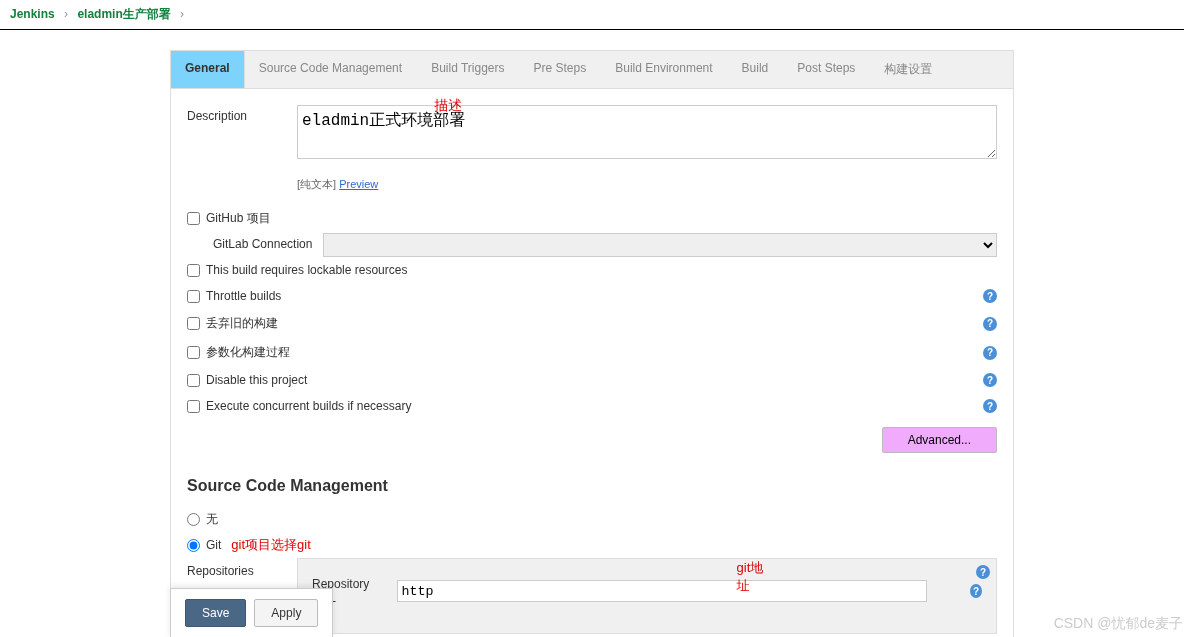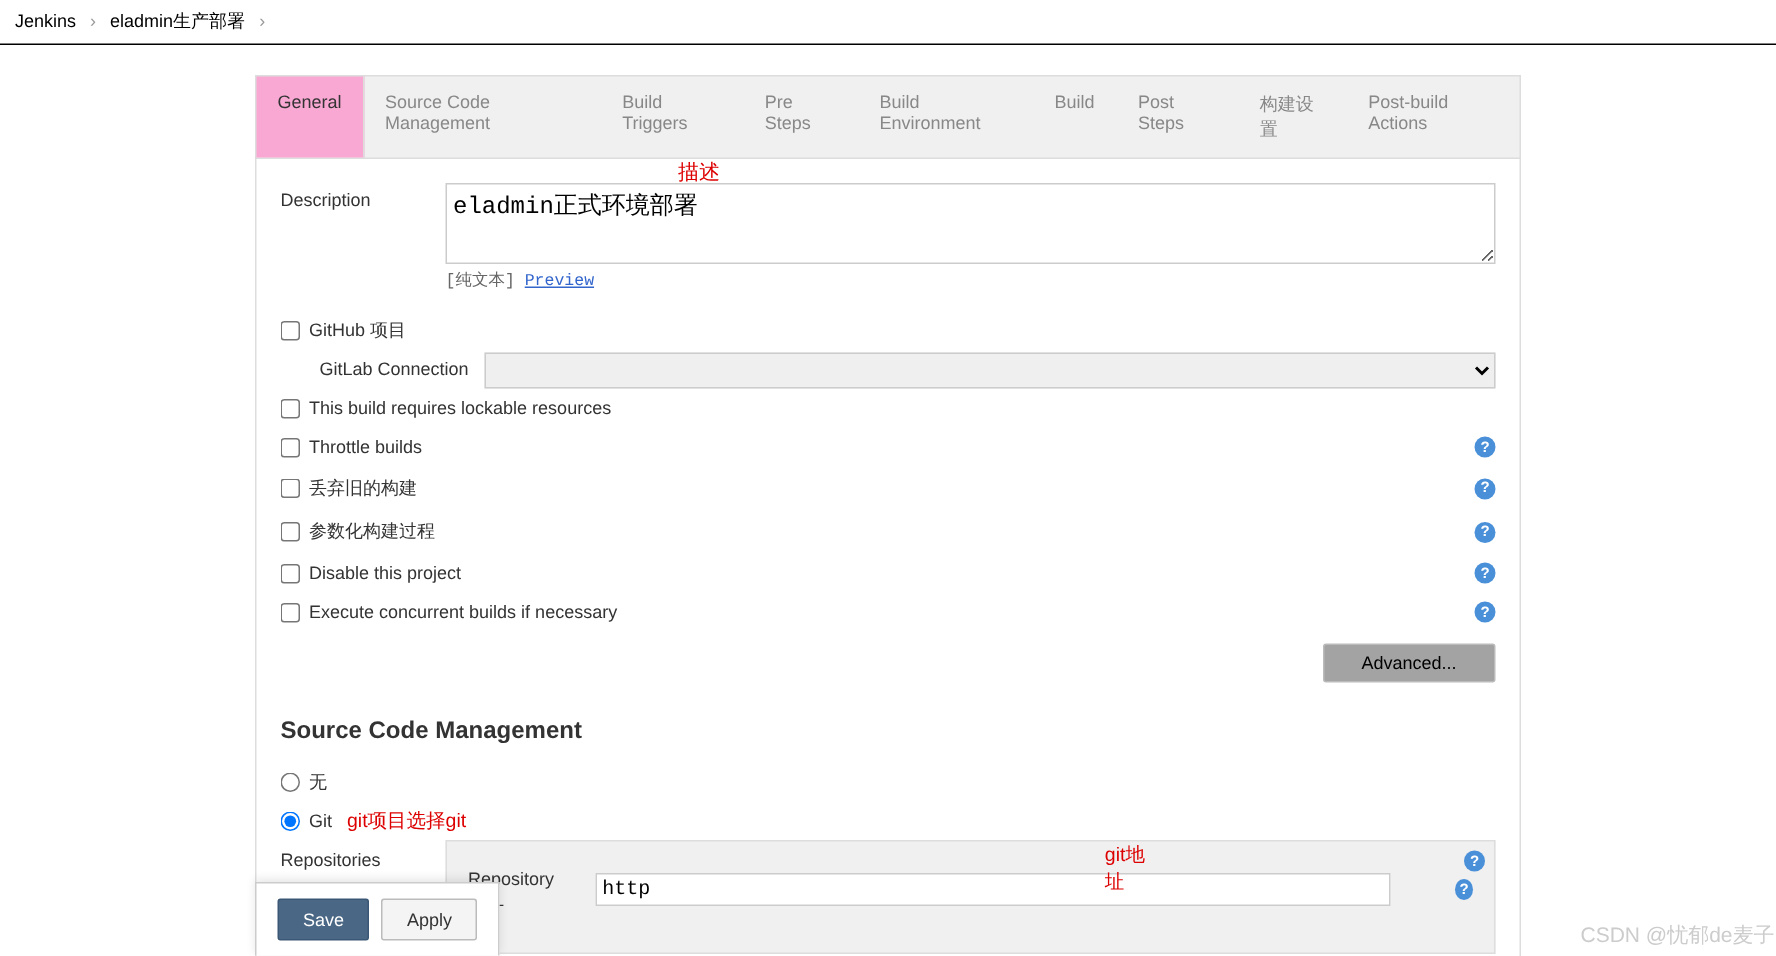--- a/index.html
+++ b/index.html
@@ -1,51 +1,51 @@
 <!DOCTYPE html>
 <html><head>
   <meta charset="utf-8">
   <style>
     * { box-sizing: border-box; margin: 0; padding: 0; }
     body { font-family: Arial, sans-serif; font-size: 12px; background: #fff; color: #333; }
     
     .breadcrumb { padding: 6px 10px; background: #fff; border-bottom: 1px solid #000; }
-    .breadcrumb-item { color: #000000; display: inline-block; }
+    .breadcrumb-item { color: #15803d; display: inline-block; font-weight: bold; }
     .breadcrumb-sep { color: #999; margin: 0 6px; }
     
     .main-container { padding: 20px 170px 20px 170px; background: #fff; }
     
     .tabs { display: flex; background: #f0f0f0; border: 1px solid #ddd; }
     .tab { padding: 10px 14px; color: #888; cursor: pointer; border-right: 1px solid transparent; }
-    .tab.active { background: #f9a8d4; color: #333; font-weight: normal; border-top: 1px solid #ddd; margin-top: -1px; margin-left: -1px; border-left: 1px solid #ddd; border-right: 1px solid #ddd; }
+    .tab.active { background: #7dd3fc; color: #333; font-weight: bold; border-top: 1px solid #ddd; margin-top: -1px; margin-left: -1px; border-left: 1px solid #ddd; border-right: 1px solid #ddd; }
     
     .tab-content { padding: 16px; background: #fff; border: 1px solid #ddd; border-top: none; }
     
     .form-row { display: flex; margin-bottom: 12px; align-items: flex-start; }
     .form-label { width: 110px; color: #333; padding-top: 4px; font-size: 12px; }
     .form-field { flex: 1; }
     
     textarea { width: 100%; height: 54px; border: 1px solid #ccc; padding: 4px; font-family: Liberation Mono, monospace; font-size: 16px; resize: both; }
-    .textarea-footer { font-size: 11px; color: #666; margin-top: 2px; font-family: Liberation Mono, monospace; }
+    .textarea-footer { font-size: 11px; color: #666; margin-top: 18px; }
     .textarea-footer a { color: #3366cc; text-decoration: underline; }
     
     .annotation { color: #d00; font-size: 14px; margin-left: 16px; }
     .annotation-inline { color: #d00; font-size: 13px; margin-left: 10px; }
     
     .check-row { display: flex; align-items: center; padding: 6px 0; position: relative; }
     .check-row input[type=checkbox] { margin-right: 6px; }
     .check-row .help-icon { margin-left: auto; }
     
     .help-icon { display: inline-flex; width: 14px; height: 14px; border-radius: 50%; background: #4a90d9; color: #fff; font-size: 10px; font-weight: bold; align-items: center; justify-content: center; cursor: pointer; }
     
     .gitlab-row { padding-left: 26px; display: flex; align-items: flex-start; }
     .gitlab-row .form-label { width: 110px; }
     .gitlab-row select { flex: 1; height: 24px; border: 1px solid #ccc; }
     
-    .btn { background: #a3a3a3; border: 1px solid #bbb; padding: 5px 25px; cursor: pointer; font-size: 12px; border-radius: 2px; }
+    .btn { background: #f0abfc; border: 1px solid #bbb; padding: 5px 25px; cursor: pointer; font-size: 12px; border-radius: 2px; }
     .btn-right { float: right; margin-top: 8px; }
     
     .clear { clear: both; }
     
     .section-header { font-size: 16px; font-weight: bold; color: #333; margin: 24px 0 12px 0; }
     
     .radio-row { display: flex; align-items: center; padding: 4px 0; }
     .radio-row input[type=radio] { margin-right: 6px; }
     .radio-row label { color: #333; }
     
@@ -79,21 +79,20 @@
 
   <div class="tabs">
     <div class="tab active">General</div>
     <div class="tab">Source Code Management</div>
     <div class="tab">Build Triggers</div>
     <div class="tab">Pre Steps</div>
     <div class="tab">Build Environment</div>
     <div class="tab">Build</div>
     <div class="tab">Post Steps</div>
     <div class="tab">构建设置</div>
-    <div class="tab">Post-build Actions</div>
   </div>
 
   <div class="tab-content">
 
     <div class="form-row">
       <div class="form-label">Description</div>
       <div class="form-field">
         <div style="display:flex; align-items:flex-start;">
           <textarea style="">eladmin正式环境部署</textarea>
         </div>

